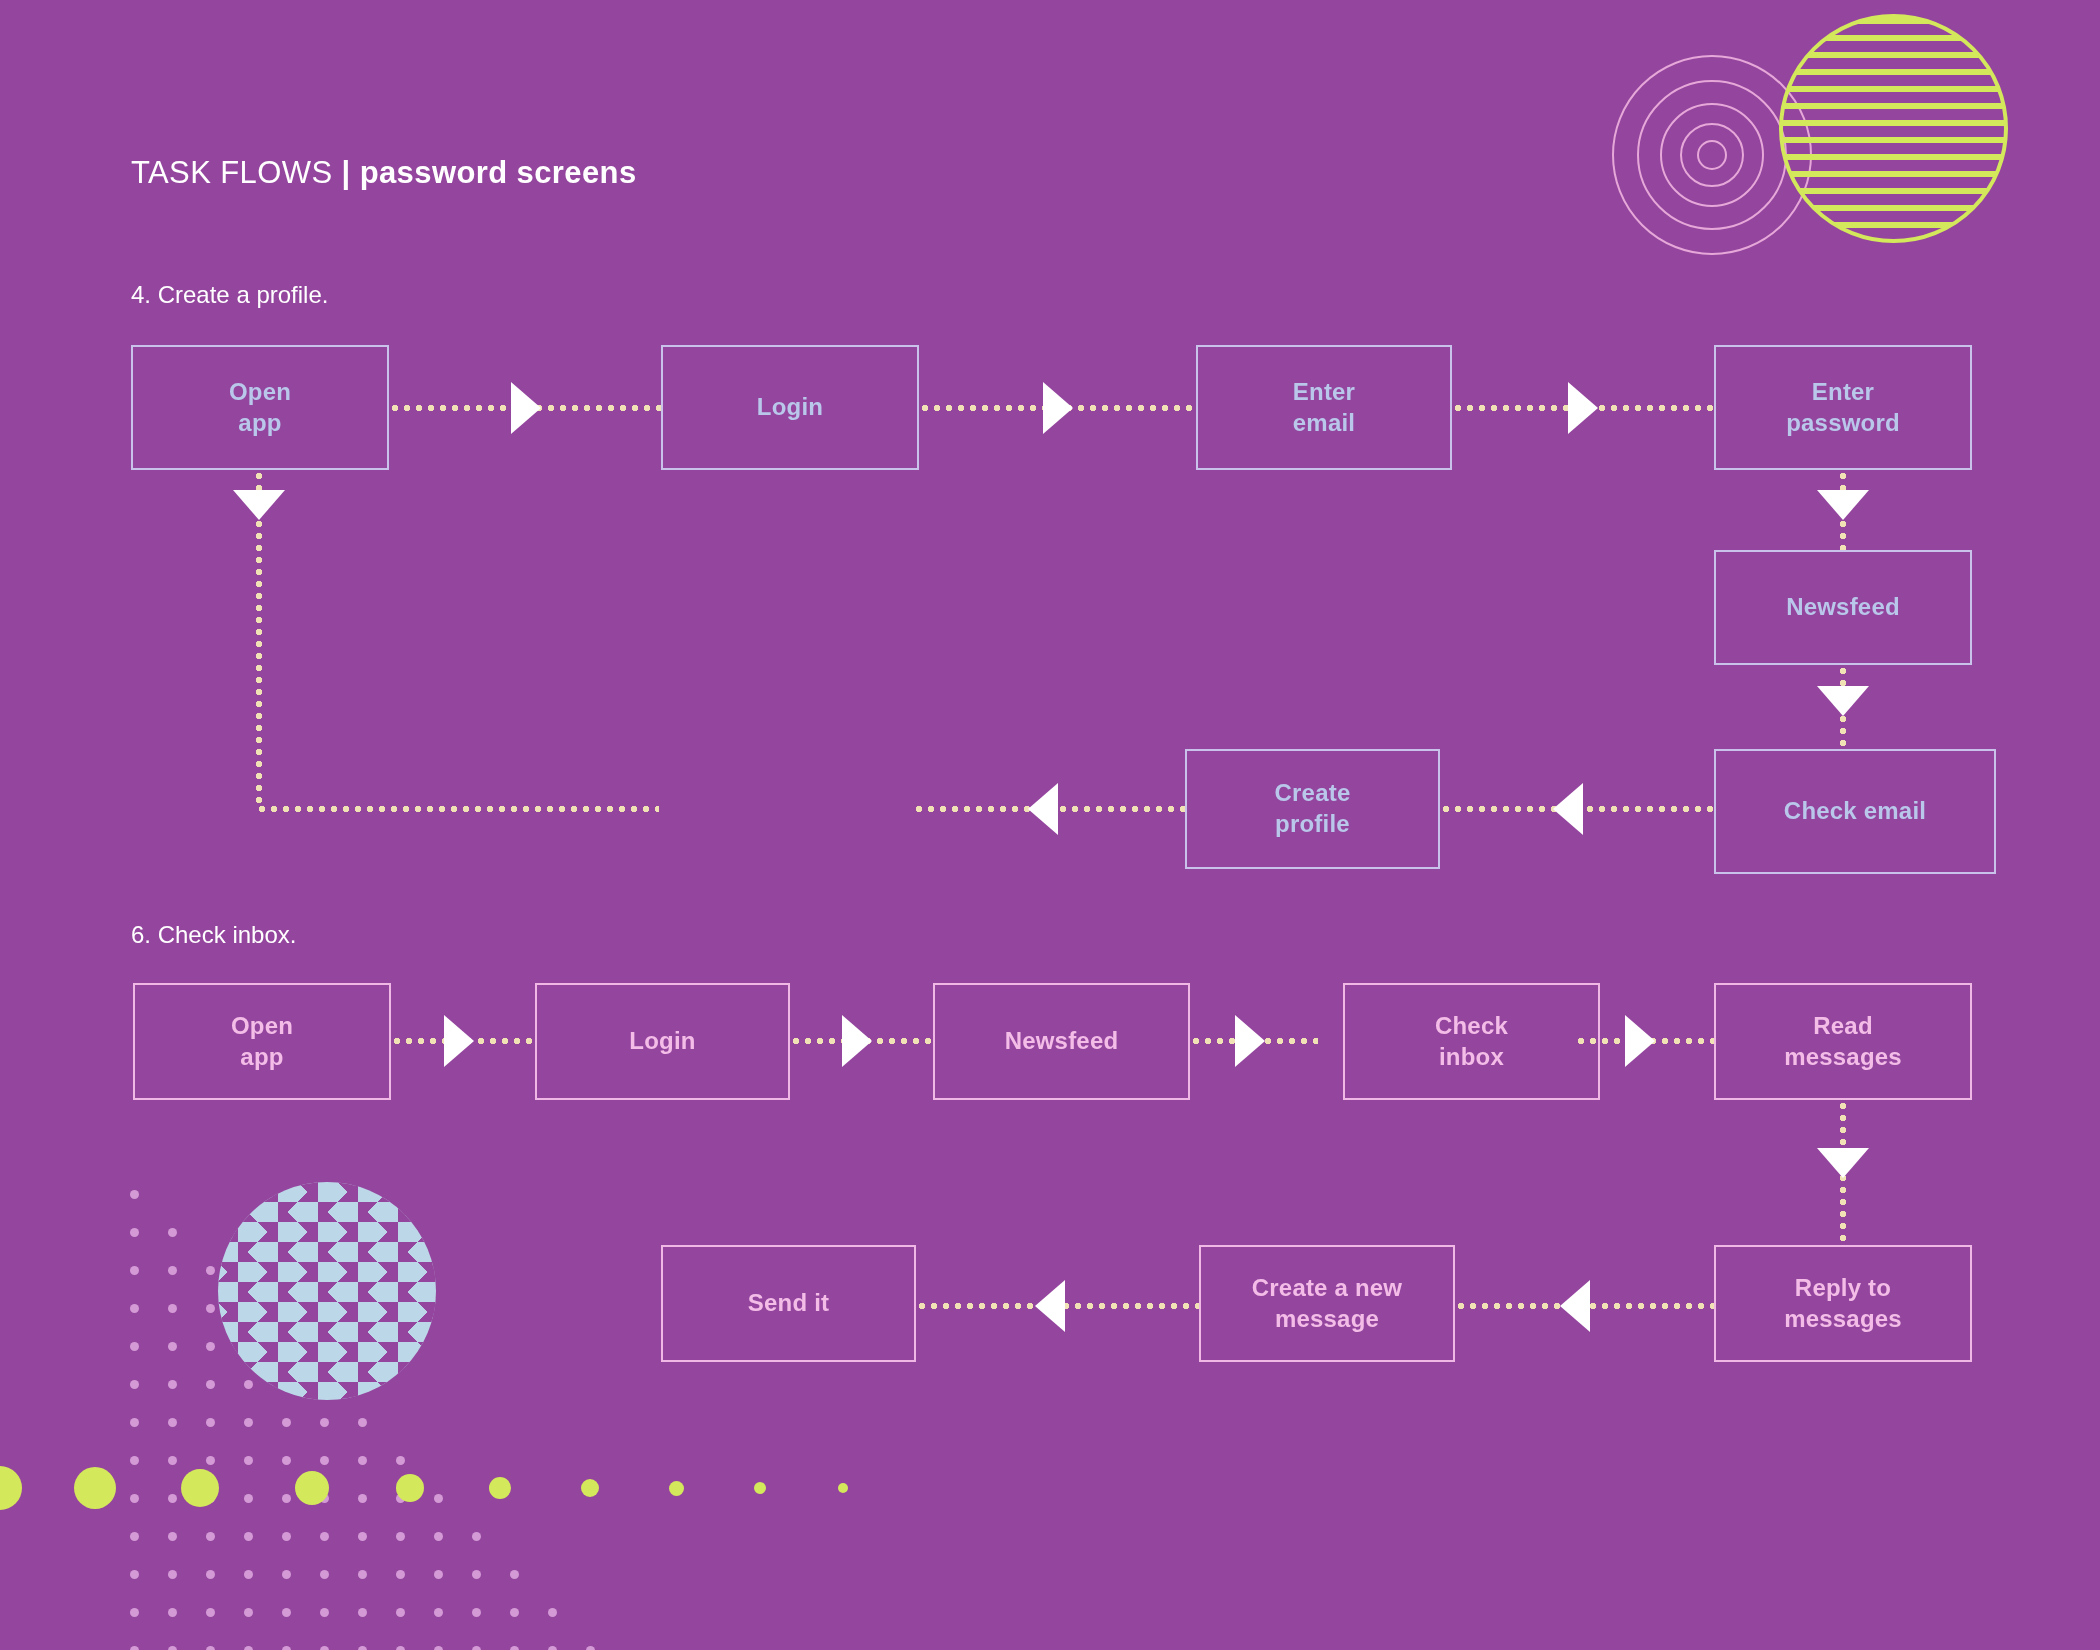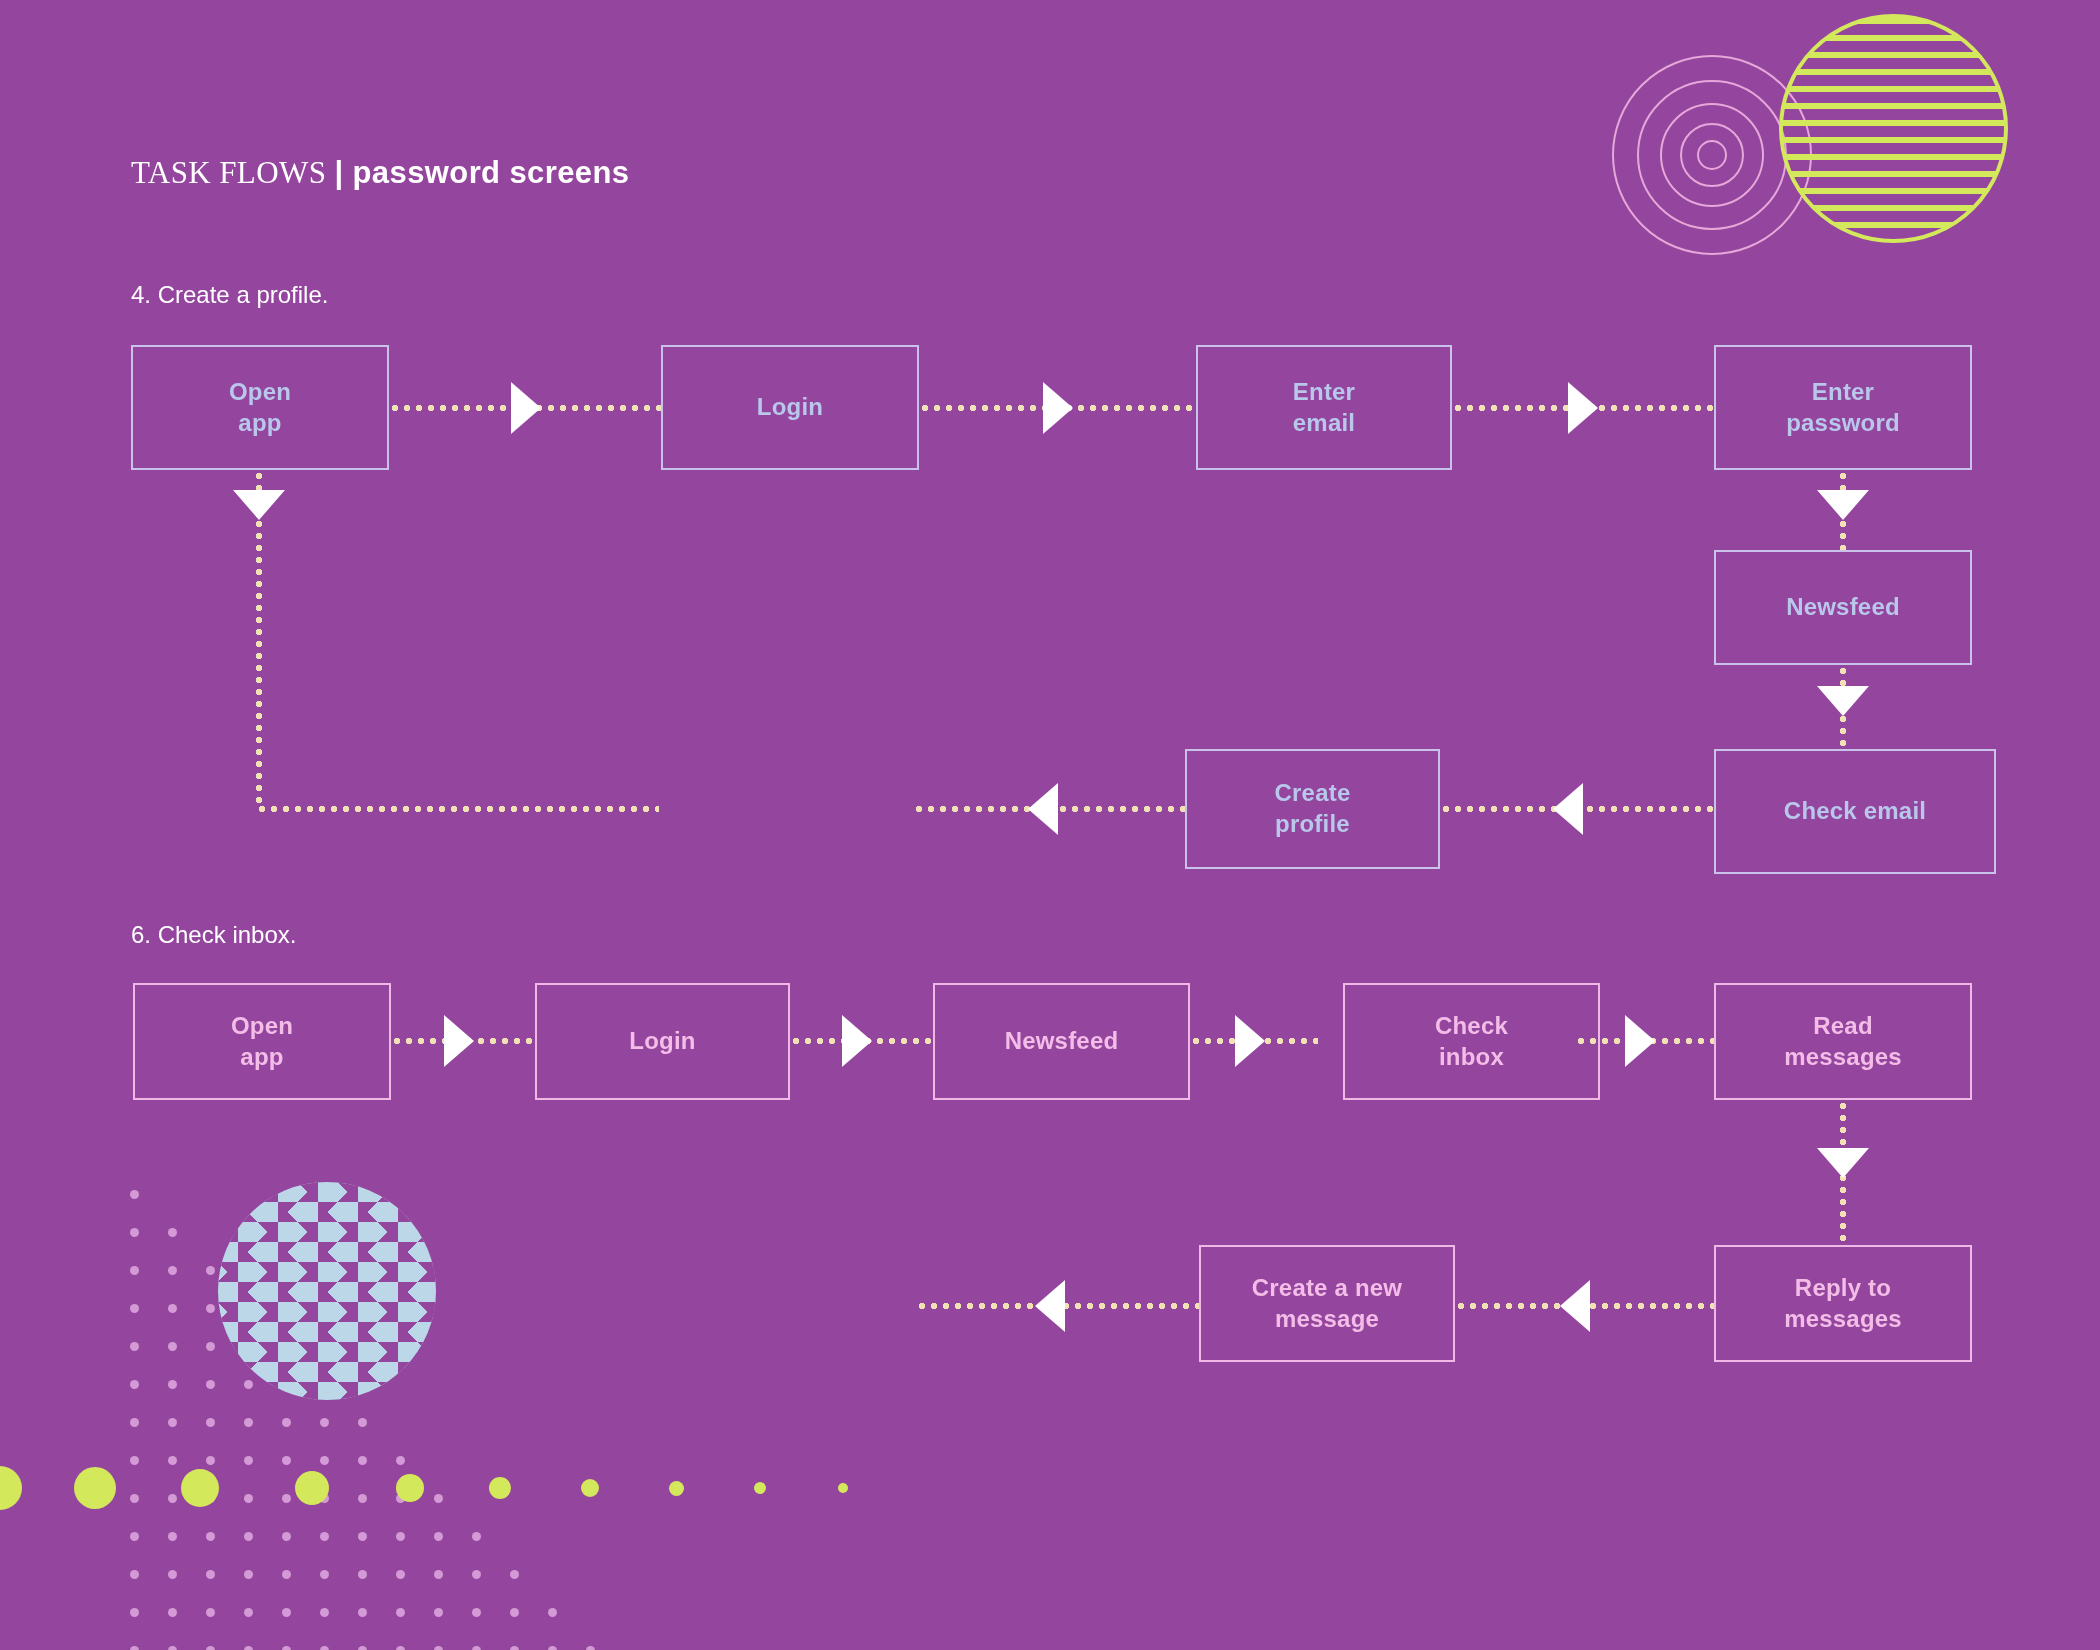--- a/index.html
+++ b/index.html
@@ -10,21 +10,21 @@
     overflow:hidden;
     position:relative;
   }
   #stage{position:absolute;left:0;top:0;width:2100px;height:1650px;overflow:hidden;}
 
   
   .title{
     position:absolute;left:131px;top:155px;
     font-size:31px;letter-spacing:.4px;color:#ffffff;white-space:nowrap;
   }
-  .title .light{font-weight:400;font-family:Liberation Serif, serif;}
+  .title .light{font-weight:400;}
   .title .bold{font-weight:700;}
 
   
   .section-label{
     position:absolute;color:#ffffff;font-size:24px;font-weight:400;white-space:nowrap;
   }
 
   
   .node{
     position:absolute;
@@ -185,20 +185,23 @@
       <span>Check<br>inbox</span>
     </div>
   <div class="node pink" style="left:1714px;top:983px;width:258px;height:117px;">
       <span>Read<br>messages</span>
     </div>
   <div class="node pink" style="left:1714px;top:1245px;width:258px;height:117px;">
       <span>Reply to<br>messages</span>
     </div>
   <div class="node pink" style="left:1199px;top:1245px;width:256px;height:117px;">
       <span>Create a new<br>message</span>
+    </div>
+  <div class="node pink" style="left:661px;top:1245px;width:255px;height:117px;">
+      <span>Send it</span>
     </div>
 
   <div class="dotgrid" id="dotgrid" style="left:130px;top:1190px;">
       <i style="left:0px;top:0px"></i>
       <i style="left:0px;top:38px"></i>
       <i style="left:38px;top:38px"></i>
       <i style="left:0px;top:76px"></i>
       <i style="left:38px;top:76px"></i>
       <i style="left:76px;top:76px"></i>
       <i style="left:0px;top:114px"></i>

